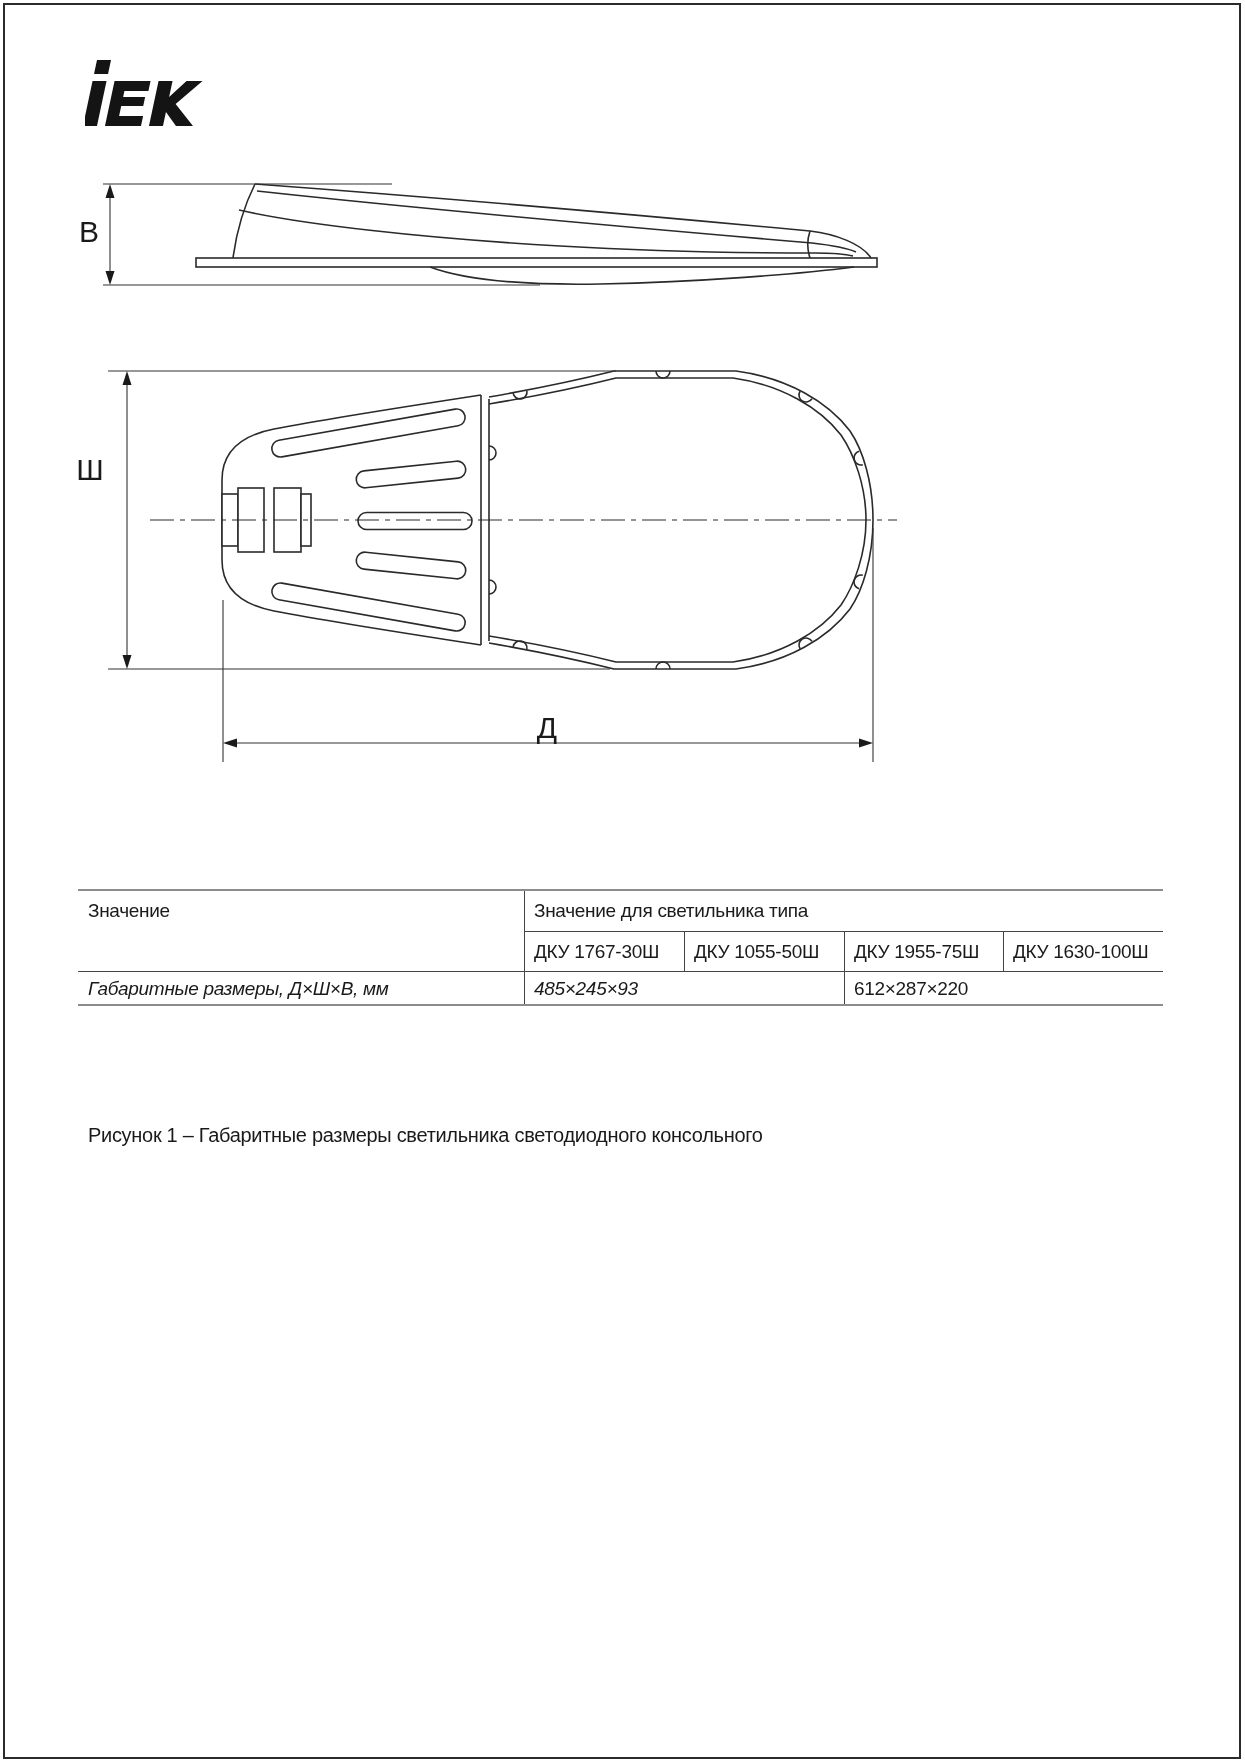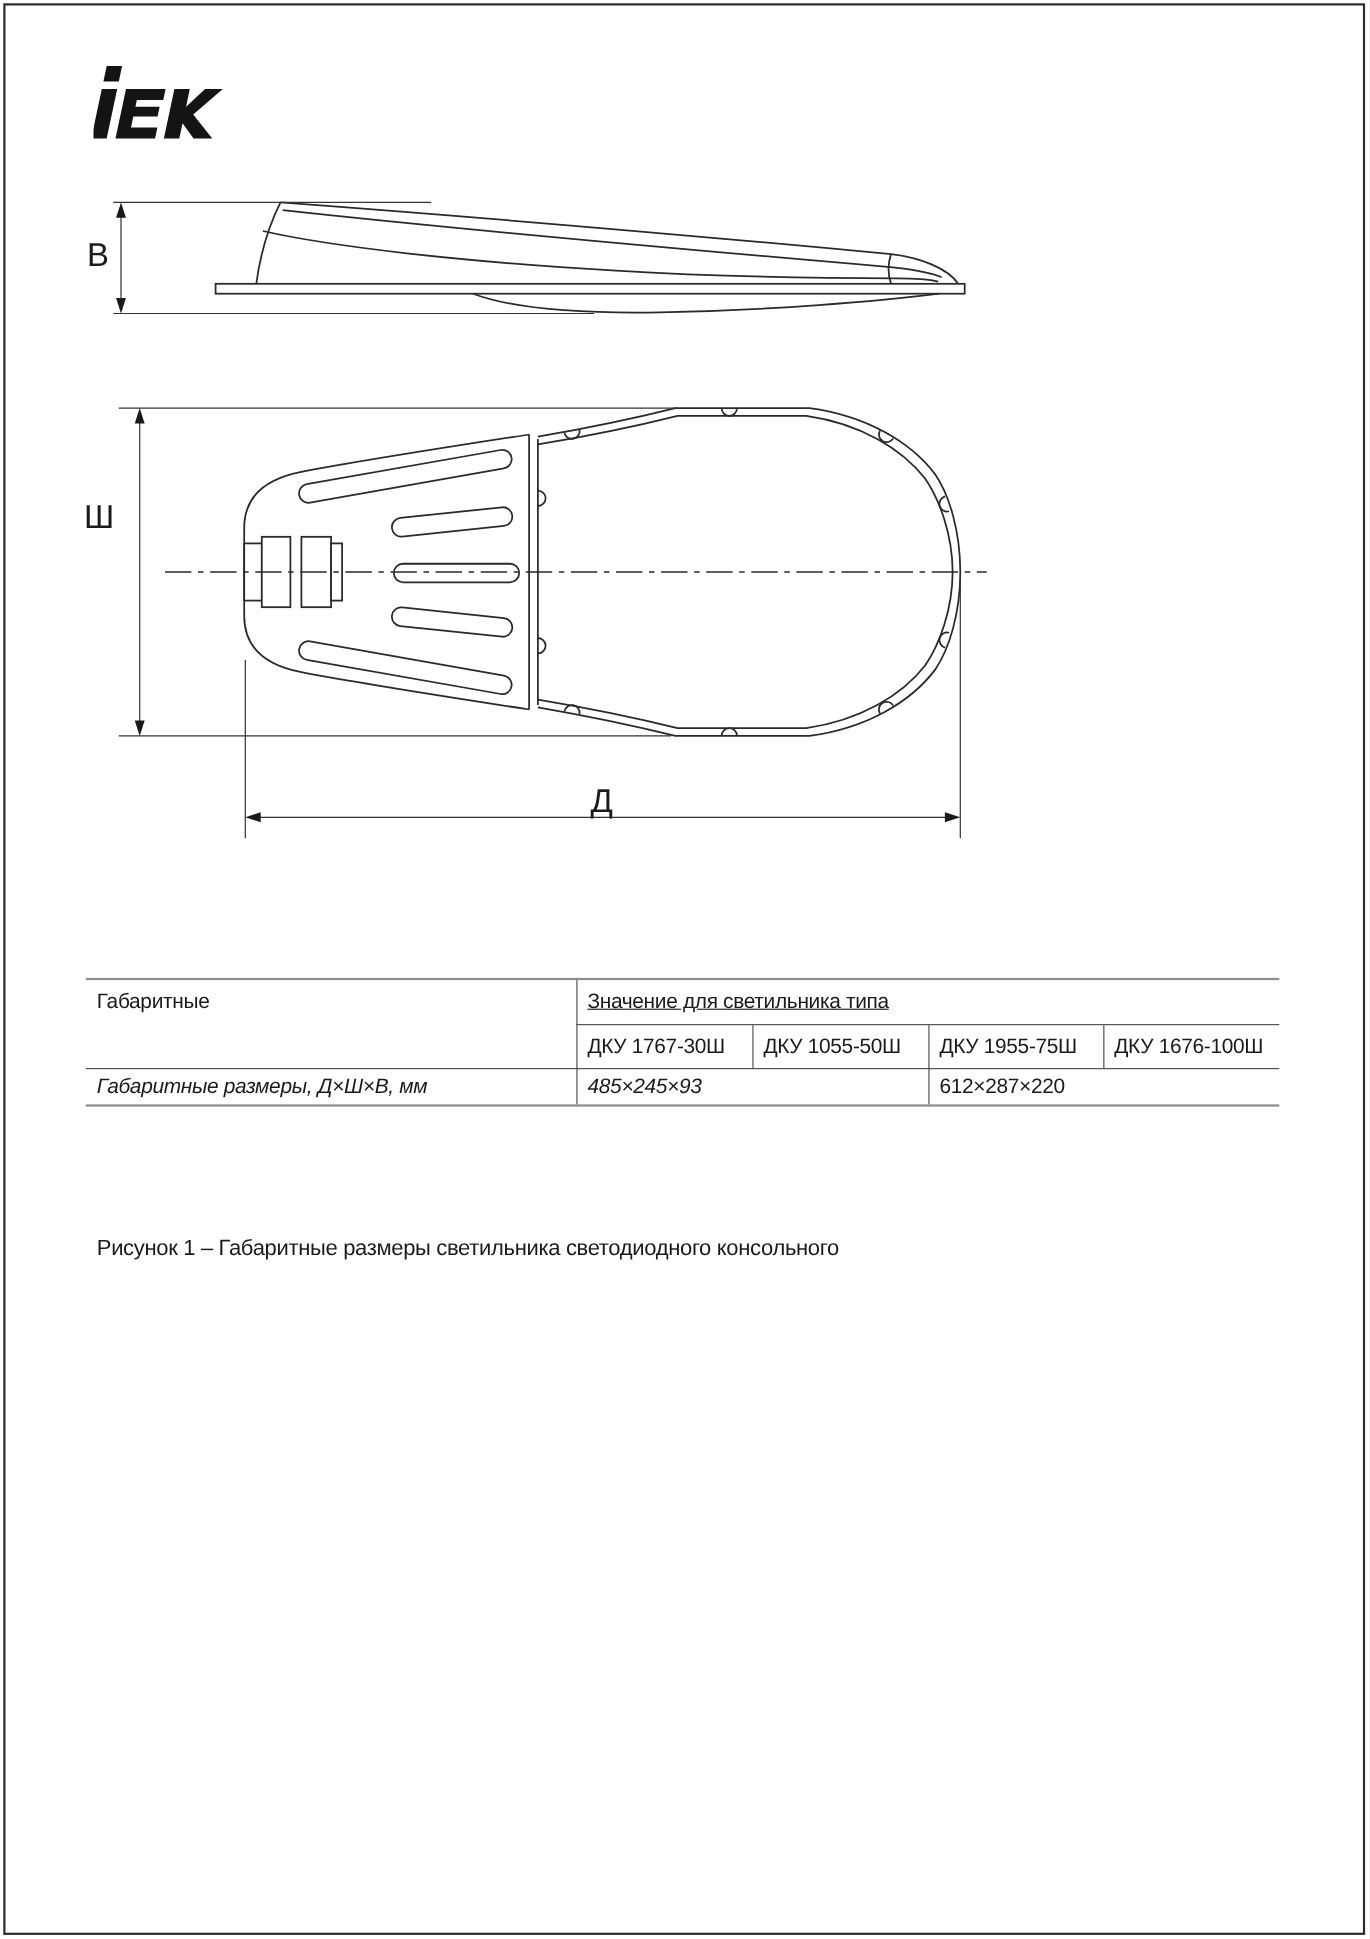--- a/index.html
+++ b/index.html
@@ -133,26 +133,26 @@
     <div class="ln gray" style="left:0;top:0;width:1085px;height:2px;"></div>
     <div class="ln" style="left:446px;top:42px;width:639px;height:1px;"></div>
     <div class="ln" style="left:0;top:82px;width:1085px;height:1px;"></div>
     <div class="ln gray" style="left:0;top:115px;width:1085px;height:2px;"></div>
 
     <div class="ln" style="left:446px;top:2px;width:1px;height:113px;"></div>
     <div class="ln" style="left:606px;top:43px;width:1px;height:39px;"></div>
     <div class="ln" style="left:766px;top:43px;width:1px;height:72px;"></div>
     <div class="ln" style="left:925px;top:43px;width:1px;height:39px;"></div>
 
-    <div class="cell" style="left:10px;top:11px;">Габаритные</div>
-    <div class="cell" style="left:456px;top:11px;text-decoration:underline;">Значение для светильника типа</div>
+    <div class="cell" style="left:10px;top:11px;">Значение</div>
+    <div class="cell" style="left:456px;top:11px;">Значение для светильника типа</div>
     <div class="cell" style="left:456px;top:52px;">ДКУ 1767-30Ш</div>
     <div class="cell" style="left:616px;top:52px;">ДКУ 1055-50Ш</div>
     <div class="cell" style="left:776px;top:52px;">ДКУ 1955-75Ш</div>
-    <div class="cell" style="left:935px;top:52px;">ДКУ 1676-100Ш</div>
+    <div class="cell" style="left:935px;top:52px;">ДКУ 1630-100Ш</div>
     <div class="cell" style="left:10px;top:89px;font-style:italic;">Габаритные размеры, Д×Ш×В, мм</div>
     <div class="cell" style="left:456px;top:89px;font-style:italic;">485×245×93</div>
     <div class="cell" style="left:776px;top:89px;">612×287×220</div>
   </div>
 
   <div class="caption">Рисунок 1 – Габаритные размеры светильника светодиодного консольного</div>
 
 </div>
 
 </body></html>

